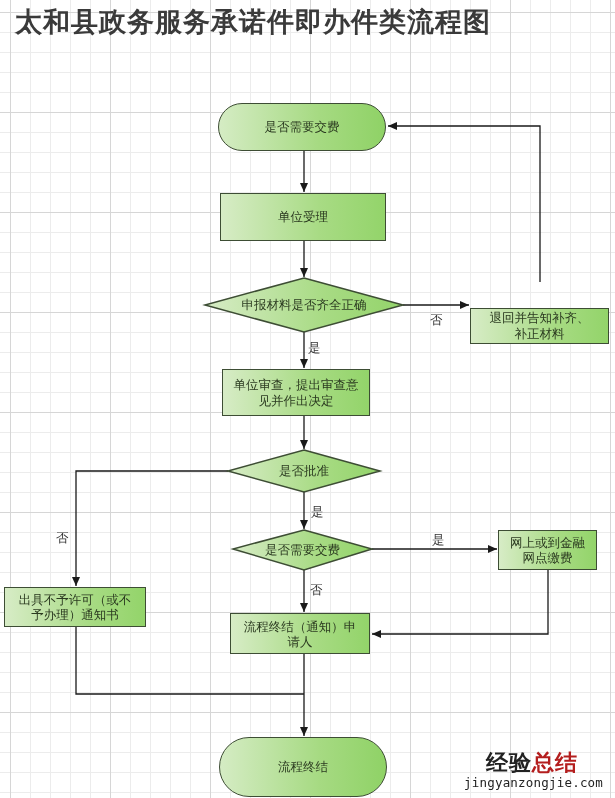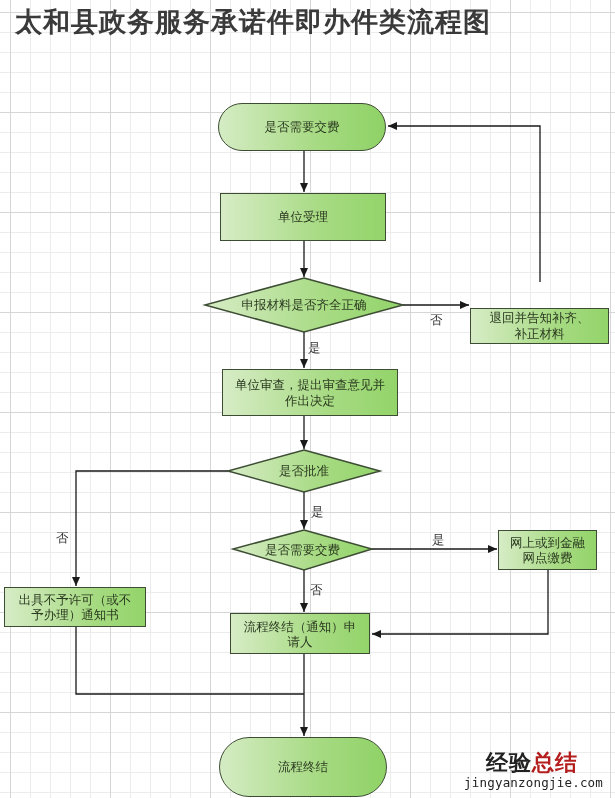--- a/index.html
+++ b/index.html
@@ -96,21 +96,21 @@
 </div>
 <div class="node box" style="left:220px;top:193px;width:166px;height:48px;">
   <span>单位受理</span>
 </div>
 <div class="dtext" style="left:205px;top:278px;width:198px;height:54px;">
   <span>申报材料是否齐全正确</span>
 </div>
 <div class="node box" style="left:470px;top:282px;width:139px;height:36px;padding:0 14px;margin-top:26px;">
   <span>退回并告知补齐、补正材料</span>
 </div>
-<div class="node box" style="left:222px;top:369px;width:176px;height:47px;padding:18px 8px;">
+<div class="node box" style="left:222px;top:369px;width:148px;height:47px;padding:18px 8px;">
   <span>单位审查，提出审查意见并作出决定</span>
 </div>
 <div class="dtext" style="left:228px;top:450px;width:152px;height:42px;justify-content:center;">
   <span>是否批准</span>
 </div>
 <div class="dtext" style="left:233px;top:530px;width:139px;height:40px;">
   <span>是否需要交费</span>
 </div>
 <div class="node box" style="left:498px;top:530px;width:99px;height:40px;padding:0 10px;line-height:15px;align-items:center;">
   <span>网上或到金融网点缴费</span>

